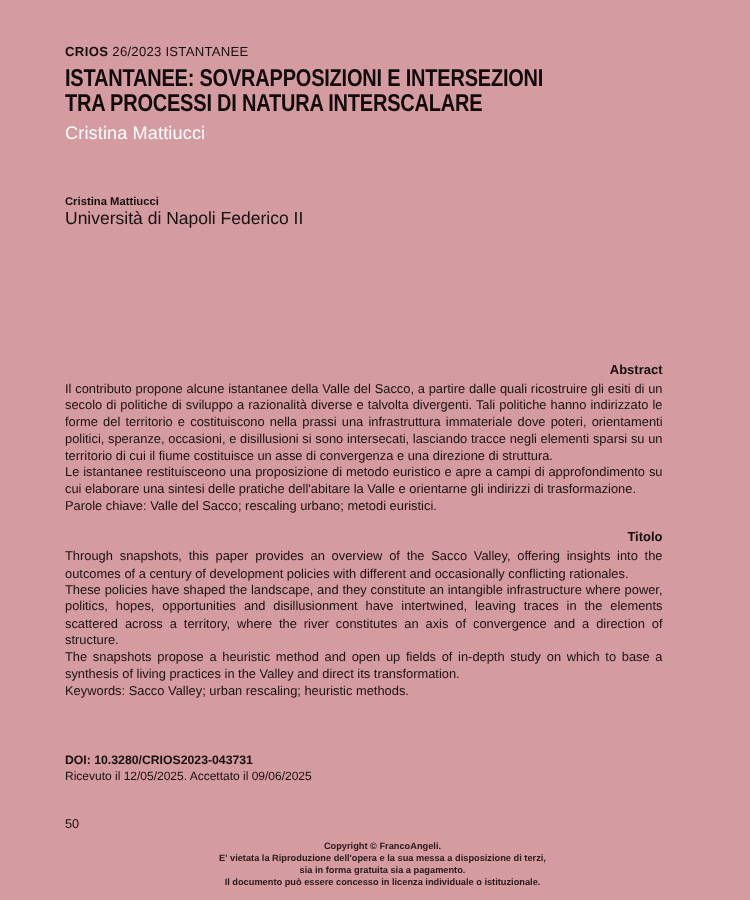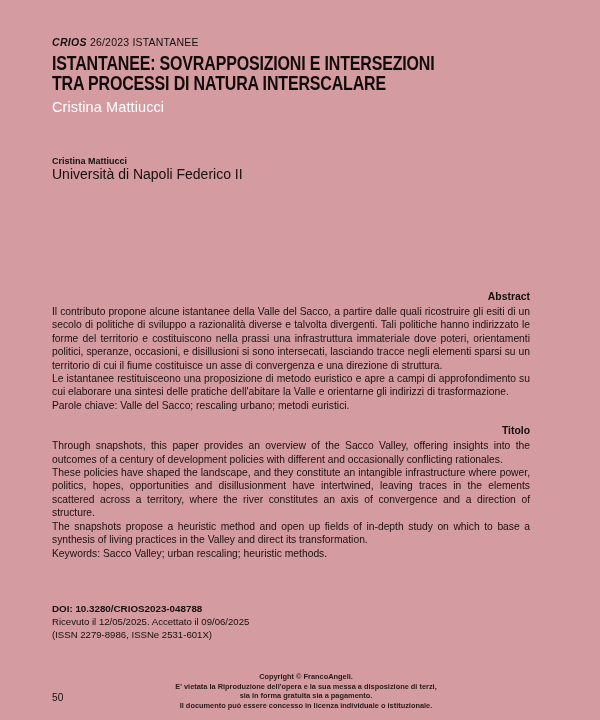--- a/index.html
+++ b/index.html
@@ -30,21 +30,20 @@
     left: 52px;
     top: 36px;
     font-size: 10.5px;
     letter-spacing: 0.2px;
     color: #17100f;
     white-space: nowrap;
   }
   .runhead .brand {
     font-weight: bold;
     letter-spacing: 0.3px;
-    font-style: italic;
   }
 
   
   .titleblock {
     position: absolute;
     left: 52px;
     top: 53px;
     width: 500px;
   }
   .doc-title {
@@ -121,21 +120,21 @@
     font-size: 9.6px;
     line-height: 13px;
     color: #17100f;
   }
   .doiblock .doi { font-weight: bold; font-size: 9.8px; }
 
   
   .folio {
     position: absolute;
     left: 52px;
-    top: 692px;
+    top: 654px;
     font-size: 10.2px;
     color: #1a1111;
   }
 
   
   .footer {
     position: absolute;
     left: 0;
     top: 672px;
     width: 600px;
@@ -179,23 +178,22 @@
     <div class="gap"></div>
 
     <div class="sec-h">Titolo</div>
     <p class="p">Through snapshots, this paper provides an overview of the Sacco Valley, offering insights into the outcomes of a century of development policies with different and occasionally conflicting rationales.</p>
     <p class="p">These policies have shaped the landscape, and they constitute an intangible infrastructure where power, politics, hopes, opportunities and disillusionment have intertwined, leaving traces in the elements scattered across a territory, where the river constitutes an axis of convergence and a direction of structure.</p>
     <p class="p">The snapshots propose a heuristic method and open up fields of in-depth study on which to base a synthesis of living practices in the Valley and direct its transformation.</p>
     <p class="p last"><span class="kw">Keywords:</span> <span>Sacco Valley; urban rescaling; heuristic methods.</span></p>
   </div>
 
   <div class="doiblock">
-    <div class="doi">DOI: 10.3280/CRIOS2023-048788</div>
+    <div class="doi">DOI: 10.3280/CRIOS2023-043731</div>
     <div>Ricevuto il 12/05/2025. Accettato il 09/06/2025</div>
-    <div>(ISSN 2279-8986, ISSNe 2531-601X)</div>
   </div>
 
   <div class="folio">50</div>
 
   <div class="footer">
     <div>Copyright © FrancoAngeli.</div>
     <div>E' vietata la Riproduzione dell'opera e la sua messa a disposizione di terzi,</div>
     <div>sia in forma gratuita sia a pagamento.</div>
     <div>Il documento può essere concesso in licenza individuale o istituzionale.</div>
   </div>

